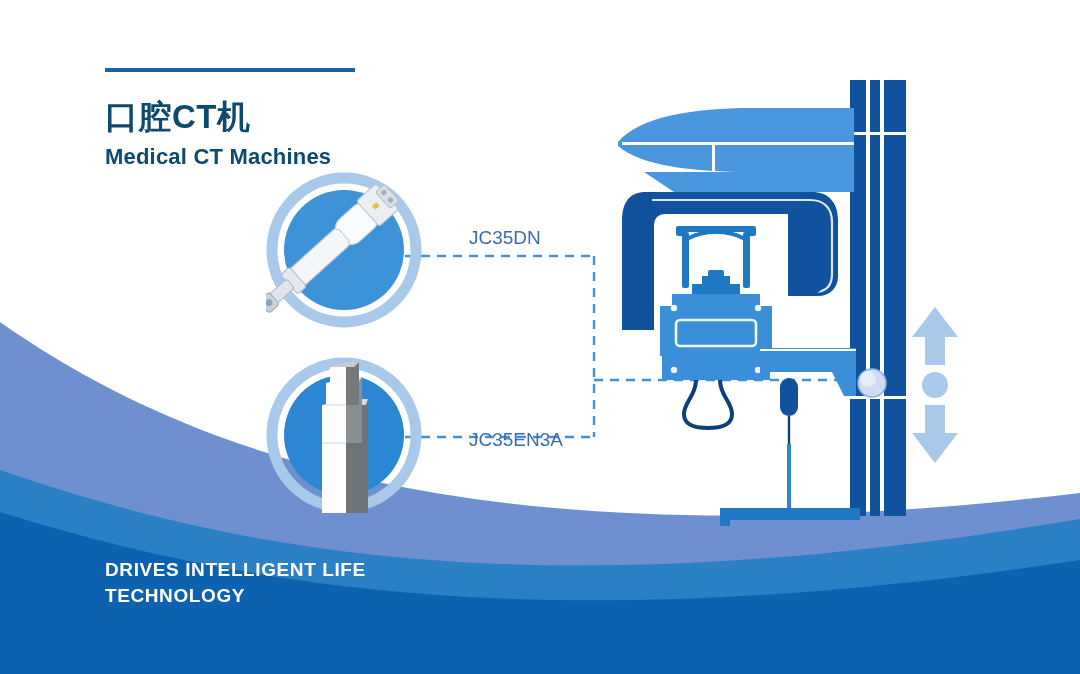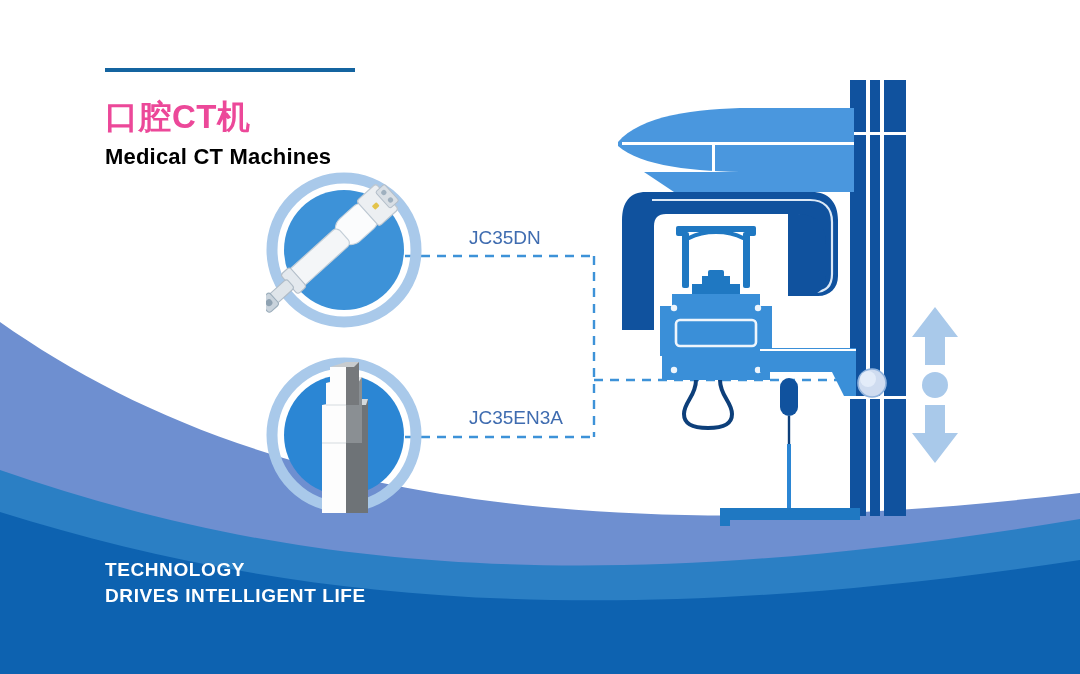--- a/index.html
+++ b/index.html
@@ -34,29 +34,29 @@
   }
   .title-rule {
     width: 250px;
     height: 4px;
     background: #1464a0;
     margin-bottom: 26px;
   }
   .title-cn {
     font-size: 33px;
     font-weight: bold;
-    color: #ec4899;
+    color: #0c4a6e;
     letter-spacing: 0.5px;
     line-height: 1.15;
     margin: 0;
     white-space: nowrap;
   }
   .title-en {
     font-size: 22px;
-    color: #000000;
+    color: #0c4a6e;
     margin: 8px 0 0 0;
     letter-spacing: 0.2px;
     white-space: nowrap;
   }
   
   .tagline {
     position: absolute;
     left: 105px;
     top: 557px;
     z-index: 30;
@@ -70,21 +70,21 @@
   
   .callout-label {
     position: absolute;
     z-index: 30;
     color: #3f6cb0;
     font-size: 19px;
     white-space: nowrap;
     margin-left: 45px;
   }
   #label-jc35dn { left: 424px; top: 227px; }
-  #label-jc35en3a { left: 424px; top: 407px; }
+  #label-jc35en3a { left: 424px; top: 429px; }
 
   .product-node {
     position: absolute;
     z-index: 25;
   }
   #node-actuator { left: 266px; top: 172px; width: 156px; height: 156px; }
   #node-column   { left: 266px; top: 357px; width: 156px; height: 156px; }
 
   .connectors {
     position: absolute;
@@ -279,17 +279,17 @@
     </g>
   </svg>
 
   <svg class="motion-arrows" viewBox="0 0 70 160">
     <polygon fill="#a9c9ea" points="35,2 58,32 45,32 45,60 25,60 25,32 12,32"></polygon>
     <circle cx="35" cy="80" r="13" fill="#a9c9ea"></circle>
     <polygon fill="#a9c9ea" points="35,158 58,128 45,128 45,100 25,100 25,128 12,128"></polygon>
   </svg>
 
   <div class="tagline">
+    <div>DRIVES INTELLIGENT LIFE</div>
     <div>TECHNOLOGY</div>
-    <div>DRIVES INTELLIGENT LIFE</div>
   </div>
 
 </div>
 
 </body></html>

